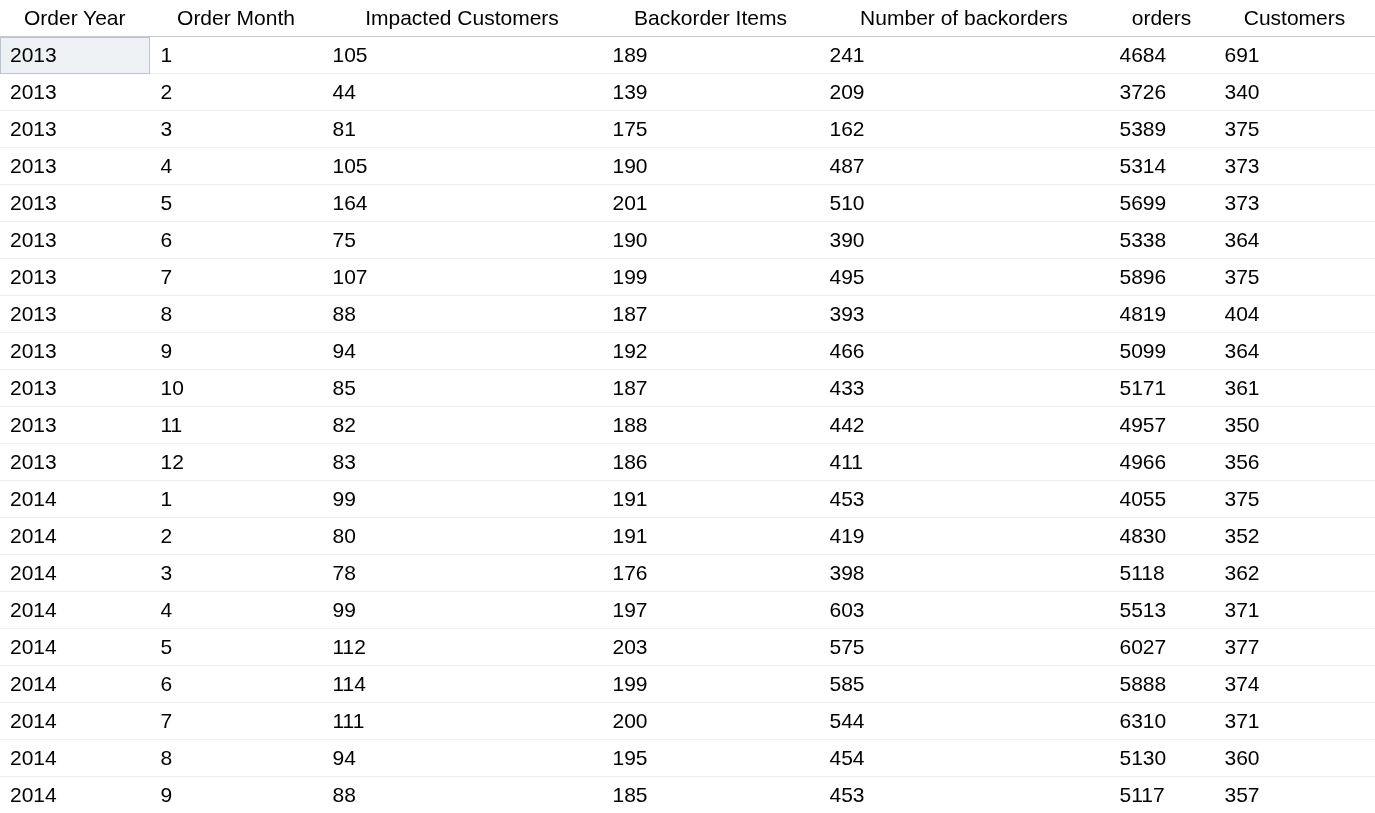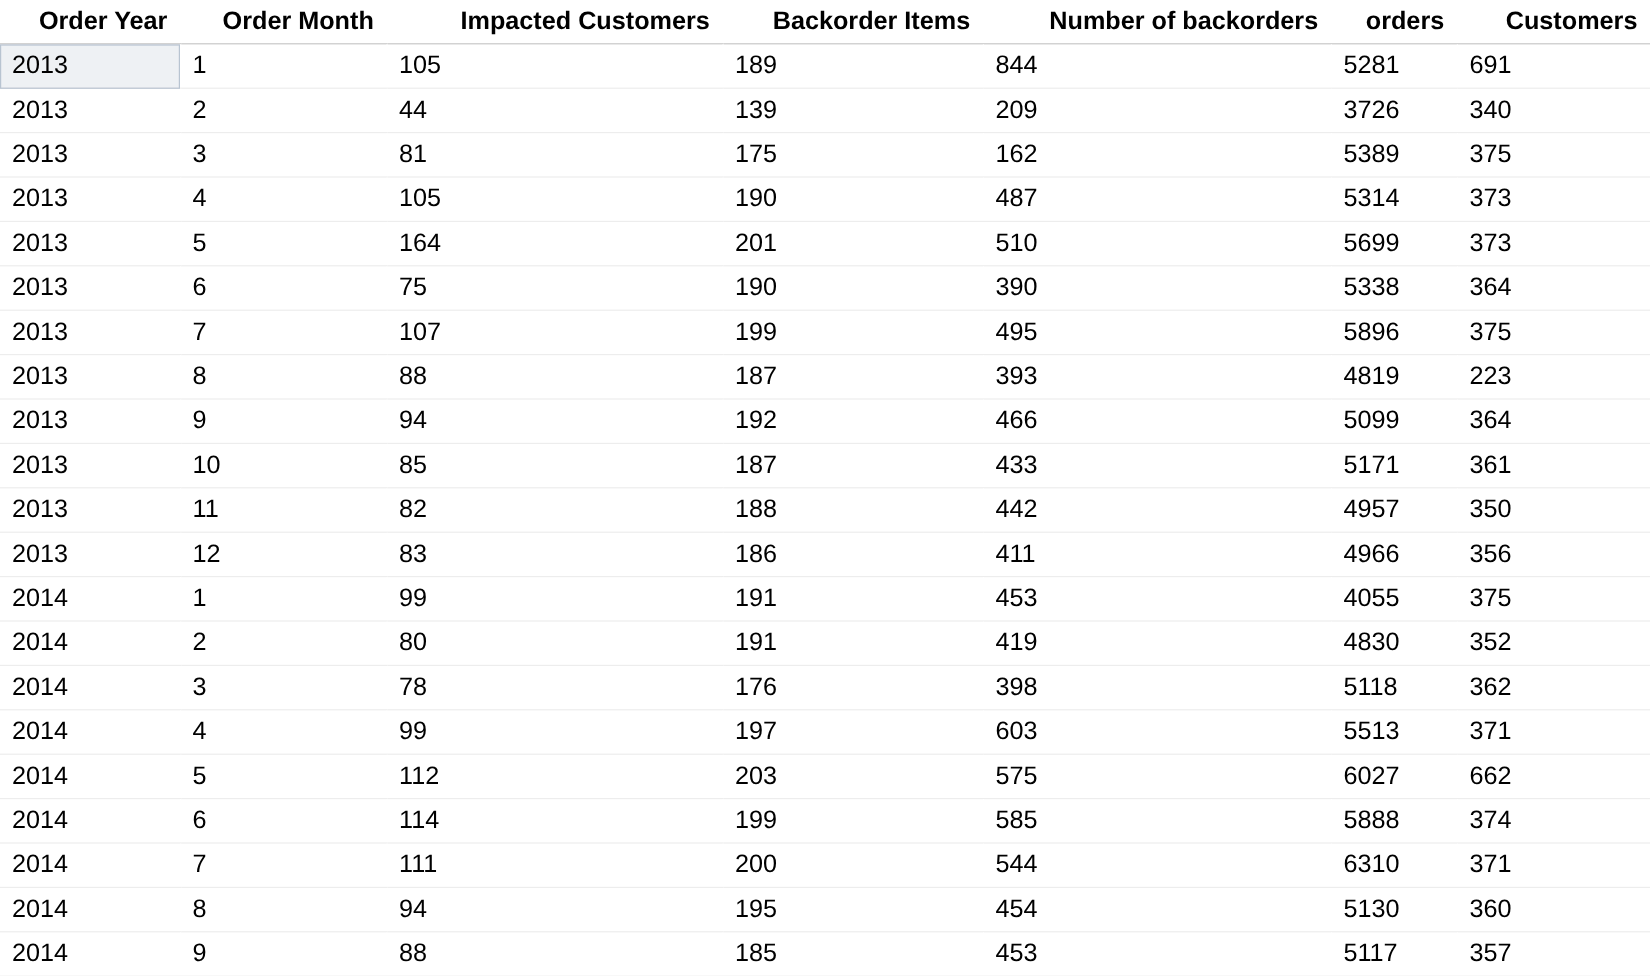--- a/index.html
+++ b/index.html
@@ -12,22 +12,22 @@
       font-size: 21px;
       background: #ffffff;
       color: #000000;
     }
     table {
       border-collapse: collapse;
       width: 100%;
       table-layout: fixed;
     }
     th {
-      text-align: right;
-      font-weight: bold;
+      text-align: center;
+      font-weight: normal;
       padding: 6px 10px;
       border-bottom: 1px solid #c8c8c8;
       border-right: 1px solid #ffffff;
       white-space: nowrap;
       background: #ffffff;
     }
     td {
       padding: 6px 10px;
       border-bottom: 1px solid #ededed;
       border-right: 1px solid #ffffff;
@@ -69,22 +69,22 @@
       <th>orders</th>
       <th>Customers</th>
     </tr>
   </thead>
   <tbody id="table-body">
   <tr>
         <td class="selected">2013</td>
         <td>1</td>
         <td>105</td>
         <td>189</td>
-        <td>844</td>
-        <td>5281</td>
+        <td>241</td>
+        <td>4684</td>
         <td>691</td>
       </tr>
       <tr>
         <td>2013</td>
         <td>2</td>
         <td>44</td>
         <td>139</td>
         <td>209</td>
         <td>3726</td>
         <td>340</td>
@@ -134,21 +134,21 @@
         <td>5896</td>
         <td>375</td>
       </tr>
       <tr>
         <td>2013</td>
         <td>8</td>
         <td>88</td>
         <td>187</td>
         <td>393</td>
         <td>4819</td>
-        <td>223</td>
+        <td>404</td>
       </tr>
       <tr>
         <td>2013</td>
         <td>9</td>
         <td>94</td>
         <td>192</td>
         <td>466</td>
         <td>5099</td>
         <td>364</td>
       </tr>
@@ -215,21 +215,21 @@
         <td>5513</td>
         <td>371</td>
       </tr>
       <tr>
         <td>2014</td>
         <td>5</td>
         <td>112</td>
         <td>203</td>
         <td>575</td>
         <td>6027</td>
-        <td>662</td>
+        <td>377</td>
       </tr>
       <tr>
         <td>2014</td>
         <td>6</td>
         <td>114</td>
         <td>199</td>
         <td>585</td>
         <td>5888</td>
         <td>374</td>
       </tr>

